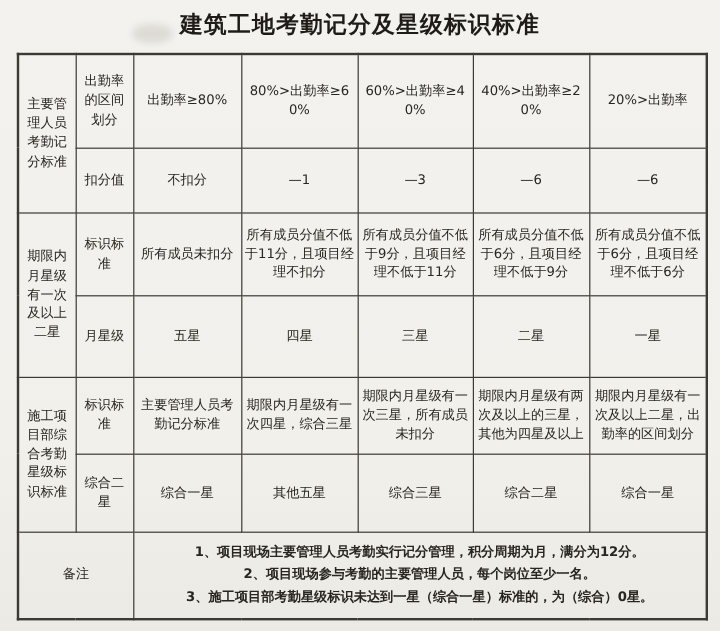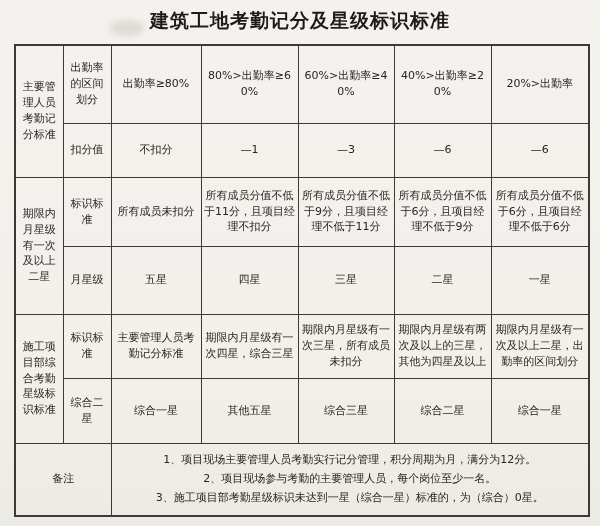--- a/index.html
+++ b/index.html
@@ -37,20 +37,21 @@
     color:#292520;
     word-break:break-all;
   }
   table.grid{border:2px solid #3d3933;}
   td.seclabel{line-height:1.55;padding:2px 1px;}
   td.sublabel{padding:2px 1px;}
   td.notes{
     text-align:left;
     vertical-align:middle;
     padding:4px 6px 4px 8px;
+    font-weight:bold;
   }
   td.notes .note{line-height:1.7;}
   .smudge{
     position:absolute;left:110px;top:20px;width:34px;height:16px;
     background:rgba(120,115,108,0.18);
     border-radius:50%;
     filter:blur(3px);
   }
 </style>
 </head>

